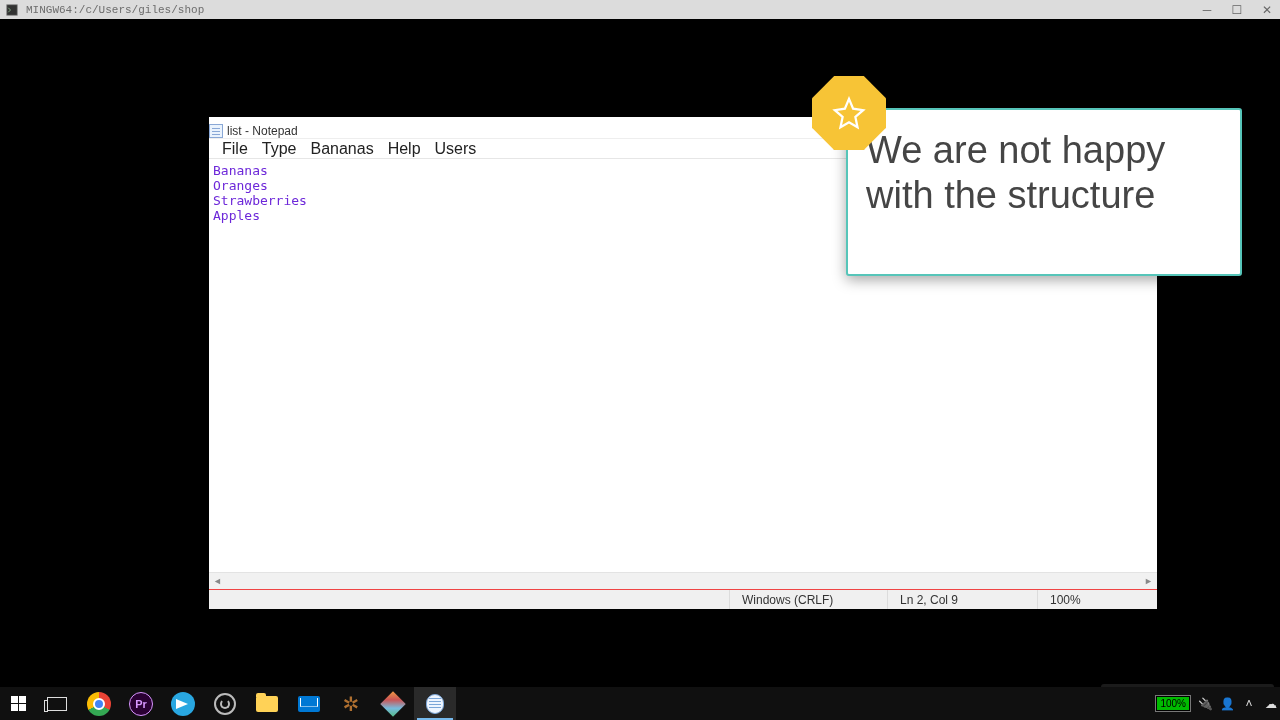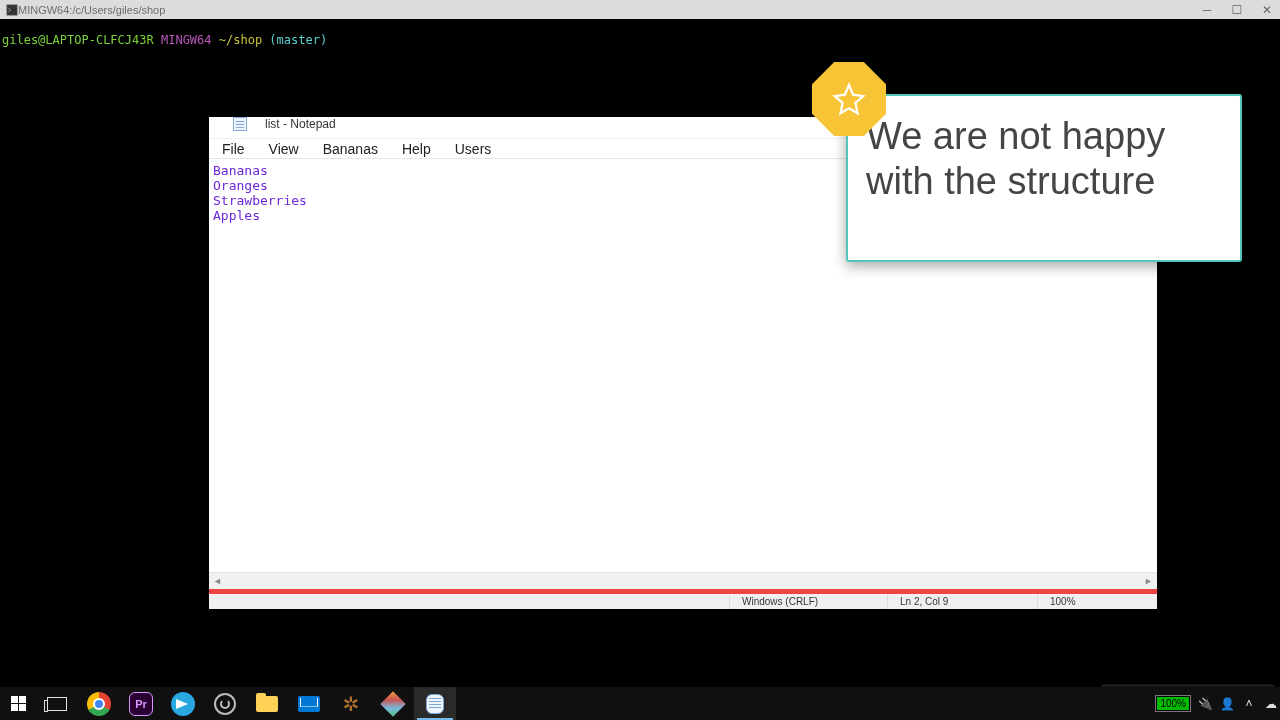--- a/index.html
+++ b/index.html
@@ -5,70 +5,70 @@
   * { margin: 0; padding: 0; box-sizing: border-box; }
   html, body { width: 1280px; height: 720px; overflow: hidden; font-family: "Segoe UI", sans-serif; }
   body { background: #000; position: relative; }
 
   
   .terminal-window { position: absolute; left: 0; top: 0; width: 1280px; height: 690px; background: #000; }
   .terminal-titlebar {
     height: 19px; background: #dcdcdc; color: #6d6d6d; font-size: 11px;
     display: flex; align-items: center; padding: 0 6px; justify-content: space-between;
   }
-  .ttb-left { display: flex; align-items: center; gap: 0; }
+  .ttb-left { display: flex; align-items: center; gap: 8px; font-family: Liberation Mono, monospace; }
   .ttb-icon { width: 12px; height: 12px; display: inline-block; }
   .ttb-ctrls { display: flex; gap: 16px; color: #666; font-size: 12px; }
   .ttb-btn { width: 14px; text-align: center; cursor: pointer; }
   .terminal-body { padding: 14px 2px 2px 2px; font-family: Consolas, monospace; font-size: 12px; line-height: 14px; color: #ccc; }
   .t-user { color: #7bd23a; }
   .t-mingw { color: #b956b9; }
   .t-path { color: #c7c23d; }
   .t-branch { color: #5ad1cf; }
   .t-cmd { color: #e6e6e6; }
 
   
   .notepad {
     position: absolute; left: 209px; top: 117px; width: 948px; height: 492px;
     background: #fff; box-shadow: 0 8px 30px rgba(0,0,0,0.6);
     display: flex; flex-direction: column;
   }
   .np-titlebar {
-    height: 22px; background: #fff; display: flex; align-items: flex-start; gap: 18px;
-    padding: 0 24px; border-bottom: 1px solid #eee; font-size: 12px; color: #333;
+    height: 22px; background: #fff; display: flex; align-items: flex-end; gap: 4px;
+    padding: 0 0; border-bottom: 1px solid #eee; font-size: 12px; color: #333;
   }
   .np-icon {
     width: 14px; height: 14px; border: 1px solid #8aa8d6; background: #eaf3fd;
     position: relative;
   }
   .np-icon::after { content: ""; position: absolute; left: 2px; right: 2px; top: 3px; height: 1px; background: #8aa8d6; box-shadow: 0 3px 0 #8aa8d6, 0 6px 0 #8aa8d6; }
   .np-menu {
-    height: 20px; display: flex; align-items: center; gap: 10px; font-size: 14px;
+    height: 20px; display: flex; align-items: center; gap: 0; font-size: 16px;
     border-bottom: 1px solid #e6e6e6; padding: 0 0 0 6px;
   }
   .np-menu-item { padding: 0 7px; color: #222; cursor: pointer; }
   .np-content {
     flex: 1; font-family: Consolas, monospace; font-size: 13px; line-height: 15px;
     padding: 4px 4px; white-space: pre; overflow: hidden; color: #6d28d9;
   }
   .np-scroll-h {
     height: 17px; background: #f1f1f1; border-top: 1px solid #e3e3e3;
     display: flex; align-items: center; justify-content: space-between; padding: 0 2px;
   }
   .np-sb-btn { width: 13px; height: 13px; color: #888; font-size: 9px; text-align: center; line-height: 13px; }
   .np-status {
-    height: 20px; background: #f0f0f0; border-top: 5px solid #ef4444;
-    display: flex; align-items: center; font-size: 10px; color: #333;
+    height: 20px; background: #f0f0f0; border-top: 1px solid #ef4444;
+    display: flex; align-items: center; font-size: 12px; color: #333;
   }
   .np-status .cell { border-left: 1px solid #dcdcdc; height: 100%; display: flex; align-items: center; padding: 0 12px; }
   .np-status .spacer { flex: 1; }
 
   
   .callout {
-    position: absolute; left: 846px; top: 94px; width: 396px; height: 168px;
+    position: absolute; left: 846px; top: 108px; width: 396px; height: 168px;
     background: #fff; border: 2px solid #56c5b9; border-radius: 3px;
     box-shadow: 0 4px 14px rgba(0,0,0,0.35);
     display: flex; align-items: flex-start; padding: 18px 18px;
   }
   .callout-text { font-size: 38px; font-weight: 500; color: #454545; line-height: 1.18; }
   .callout-badge {
     position: absolute; left: -36px; top: -34px; width: 74px; height: 74px;
     background: #f7c436; display: flex; align-items: center; justify-content: center;
     clip-path: polygon(30% 0,70% 0,100% 30%,100% 70%,70% 100%,30% 100%,0 70%,0 30%);
     box-shadow: 0 4px 10px rgba(0,0,0,0.3);
@@ -95,21 +95,21 @@
   .tb-search-text { flex: 1; color: #777; }
   .tb-mic { width: 12px; height: 16px; border-radius: 6px; background: #555; }
   .tb-item {
     width: 42px; height: 33px; display: flex; align-items: center; justify-content: center;
     cursor: pointer; position: relative;
   }
   .tb-item.active::after {
     content: ""; position: absolute; left: 3px; right: 3px; bottom: 0; height: 2px; background: #76b9ed;
   }
   .tb-item.hl { background: #2a2a2a; }
-  .tb-icon { width: 24px; height: 24px; border-radius: 6px; display: flex; align-items: center; justify-content: center; font-family: sans-serif; }
+  .tb-icon { width: 24px; height: 24px; border-radius: 12px; display: flex; align-items: center; justify-content: center; font-family: sans-serif; }
   .ic-taskview { width: 20px; height: 14px; border: 1.5px solid #ddd; position: relative; }
   .ic-taskview::after { content: ""; position: absolute; left: -4px; top: 2px; width: 3px; height: 10px; border: 1.5px solid #ddd; border-right: none; }
   .ic-chrome { background: conic-gradient(#ea4335 0 120deg,#34a853 120deg 240deg,#fbbc05 240deg 360deg); border-radius: 50%; width: 24px; height: 24px; position: relative; }
   .ic-chrome::after { content:""; position:absolute; inset:6px; background:#4285f4; border-radius:50%; border:2px solid #fff; }
   .ic-pr { background:#2a0033; color:#d896ff; font-size:11px; font-weight:700; border:1px solid #d896ff; }
   .ic-tg { background:#29a7e1; border-radius:50%; width:24px;height:24px; position:relative; }
   .ic-tg::after{content:"";position:absolute;left:5px;top:7px;border-left:12px solid #fff;border-top:5px solid transparent;border-bottom:5px solid transparent;}
   .ic-obs { width:22px;height:22px;border:2px solid #bbb;border-radius:50%; position:relative; }
   .ic-obs::after{content:"";position:absolute;inset:4px;border:2px solid #bbb;border-radius:50%;border-top-color:transparent;}
   .ic-folder { width:22px;height:16px;background:#ffd257;border-radius:2px; position:relative; }
@@ -151,40 +151,31 @@
       </span>
       <span>MINGW64:/c/Users/giles/shop</span>
     </div>
     <div class="ttb-ctrls">
       <span class="ttb-btn">─</span>
       <span class="ttb-btn">☐</span>
       <span class="ttb-btn">✕</span>
     </div>
   </div>
   <div class="terminal-body">
-    <div>
-      <span class="t-user">giles@LAPTOP-CLFCJ43R</span>
-      <span> </span>
-      <span class="t-mingw">MINGW64</span>
-      <span> </span>
-      <span class="t-path">~/shop</span>
-      <span> </span>
-      <span class="t-branch">(master)</span>
-    </div>
   </div>
 </div>
 
 <div class="notepad">
   <div class="np-titlebar">
     <span class="np-icon"></span>
     <span>list - Notepad</span>
   </div>
   <div class="np-menu">
     <span class="np-menu-item">File</span>
-    <span class="np-menu-item">View</span>
+    <span class="np-menu-item">Type</span>
     <span class="np-menu-item">Bananas</span>
     <span class="np-menu-item">Help</span>
     <span class="np-menu-item">Users</span>
   </div>
   <div class="np-content">Bananas
 Oranges
 Strawberries
 Apples</div>
   <div class="np-scroll-h">
     <span class="np-sb-btn">◄</span>

